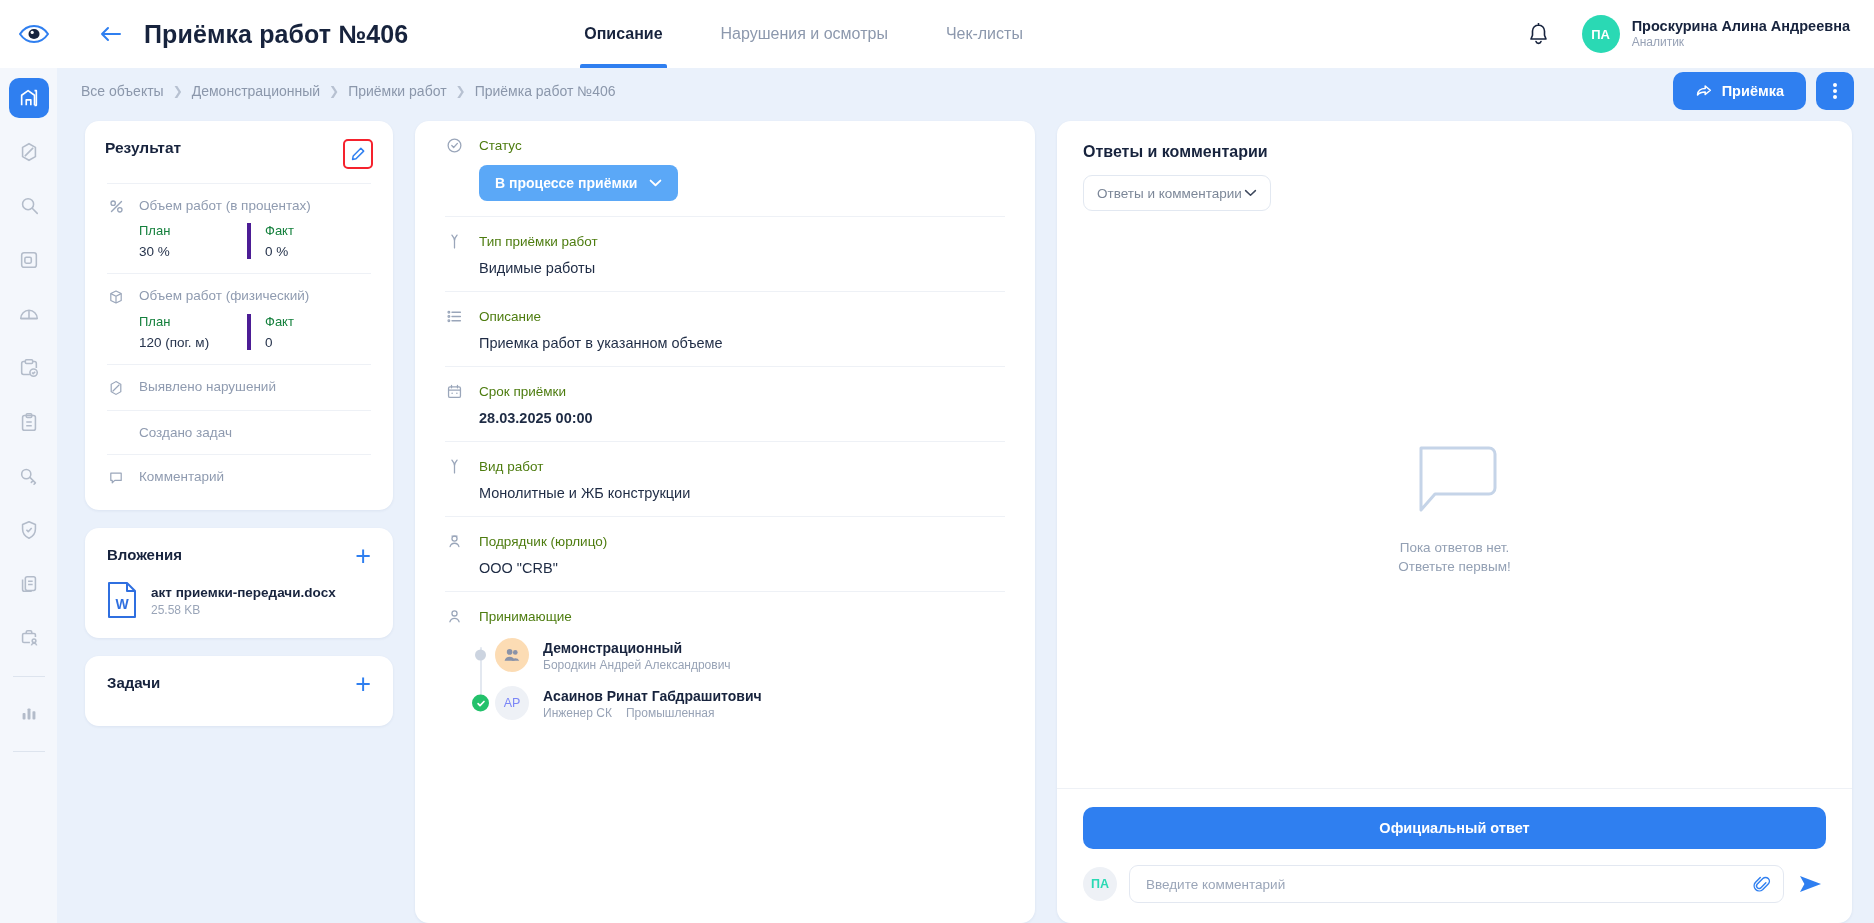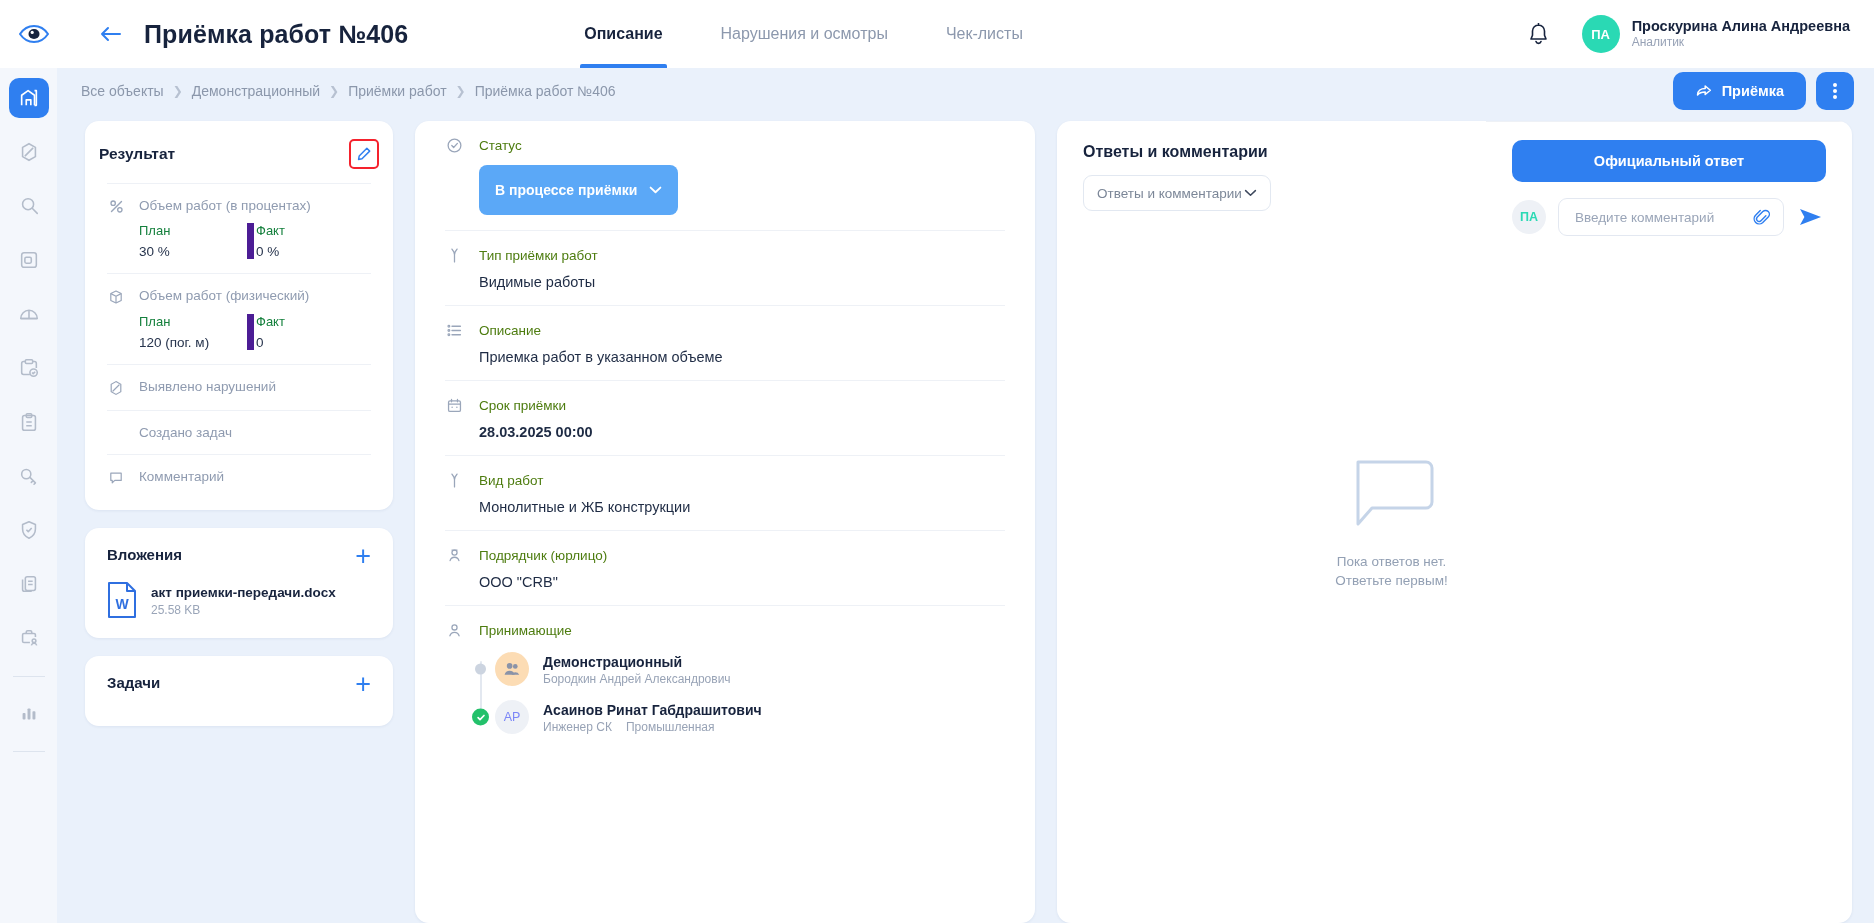--- a/index.html
+++ b/index.html
@@ -37,62 +37,62 @@
   .btn-export{height:38px;padding:0 22px;border-radius:10px;background:#2f7ff0;color:#fff;font-size:14.5px;font-weight:600;display:flex;align-items:center;gap:10px;border:none;cursor:pointer}
   .kebab{width:38px;height:38px;border-radius:10px;background:#2f7ff0;display:flex;align-items:center;justify-content:center;cursor:pointer}
   .kebab i{display:block;width:4px;height:4px;border-radius:50%;background:#fff;margin:1.6px 0}
 
   
   .stage{position:absolute;left:57px;top:114px;width:1817px;height:809px;padding:7px 22px 0 28px;display:flex;gap:22px;overflow:hidden}
   .card{background:#fff;border-radius:14px;box-shadow:0 1px 3px rgba(30,60,110,.07)}
 
   
   .col1{width:308px;flex:0 0 308px;display:flex;flex-direction:column;gap:18px}
-  .res-head{display:flex;align-items:center;justify-content:space-between;padding:18px 14px 14px}
+  .res-head{display:flex;justify-content:space-between;padding:18px 20px 14px}
   .res-title{font-size:15.5px;font-weight:bold;color:#17233d}
   .edit-btn{width:30px;height:30px;border:2px solid #f5222d;border-radius:5px;display:flex;align-items:center;justify-content:center;cursor:pointer;background:#fff}
   .hr{height:1px;background:#eef1f6;margin:0 22px}
   .res-row{padding:14px 22px 14px}
   .res-lbl{display:flex;align-items:flex-start;gap:14px;font-size:13.5px;color:#8f9bb0}
   .res-ico{width:18px;flex:0 0 18px;display:flex;justify-content:center;color:#9aa6ba;margin-top:1px}
   .pf{display:flex;margin:9px 0 0 32px}
-  .pf-col{width:108px;border-left:7px solid #4c1d95;padding-left:2px}
+  .pf-col{width:108px;border-left:4px solid #4c1d95;padding-left:14px}
   .pf-col:first-child{border-left:none;padding-left:0}
   .pf-k{font-size:13px;color:#15803d;margin-bottom:6px}
   .pf-v{font-size:13.5px;color:#27344d}
   .sec-head{display:flex;justify-content:space-between;padding:18px 22px 4px}
   .sec-title{font-size:15px;font-weight:bold;color:#17233d}
   .plus{font-size:27px;line-height:20px;color:#2f7ff0;cursor:pointer;font-weight:300}
   .file{display:flex;align-items:center;gap:14px;padding:12px 22px 20px}
   .file-ico{width:30px;height:36px;position:relative;flex:0 0 30px}
   .file-name{font-size:13.5px;font-weight:bold;color:#17233d;line-height:17px}
   .file-size{font-size:12px;color:#9aa5b8;margin-top:2px}
   .tasks-card{padding-bottom:28px}
 
   
   .col2{flex:0 0 620px;width:620px;overflow:hidden}
   .f-row{padding:16px 30px 15px}
   .f-lbl{display:flex;align-items:center;gap:15px;font-size:13.5px;color:#4d7c0f}
   .f-ico{width:19px;flex:0 0 19px;display:flex;justify-content:center;color:#9aa6ba}
   .f-val{font-size:14.5px;color:#1e2b44;margin:10px 0 0 34px}
   .f-val.bold{font-weight:bold}
   .f-hr{height:1px;background:#eef1f6;margin:0 30px}
-  .status-pill{margin:11px 0 0 34px;height:50px;padding:0 16px;border-radius:8px;background:#5ba8f7;color:#fff;font-size:14px;font-weight:bold;display:inline-flex;align-items:center;gap:12px;cursor:pointer}
+  .status-pill{margin:11px 0 0 34px;height:36px;padding:0 16px;border-radius:8px;background:#5ba8f7;color:#fff;font-size:14px;font-weight:bold;display:inline-flex;align-items:center;gap:12px;cursor:pointer}
   .people{margin:6px 0 0 26px;position:relative;padding-left:24px}
   .people:before{content:"";position:absolute;left:9px;top:16px;bottom:22px;width:2px;background:#e3e8f0;border-radius:1px}
   .person{display:flex;align-items:center;gap:14px;padding:7px 0;position:relative}
   .dot{position:absolute;left:-20px;top:50%;transform:translateY(-50%);width:11px;height:11px;border-radius:50%;background:#ccd4e0}
   .dot.ok{width:17px;height:17px;left:-23px;background:#23c16b;display:flex;align-items:center;justify-content:center}
   .p-ava{width:34px;height:34px;border-radius:50%;flex:0 0 34px;display:flex;align-items:center;justify-content:center;font-size:12.5px;font-weight:normal}
   .p-name{font-size:14px;font-weight:bold;color:#17233d;line-height:18px}
   .p-sub{font-size:12px;color:#98a3b6;margin-top:1px}
   .p-sub span{margin-right:14px}
 
   
-  .col3{flex:1 1 auto;display:flex;flex-direction:row;position:relative;overflow:hidden}
+  .col3{flex:1 1 auto;display:flex;flex-direction:column;position:relative;overflow:hidden}
   .c3-head{padding:22px 26px 16px}
   .c3-title{font-size:16px;font-weight:bold;color:#17233d;margin-bottom:14px}
   .c3-select{width:188px;height:36px;border:1px solid #e2e8f1;border-radius:9px;display:flex;align-items:center;justify-content:space-between;padding:0 13px;font-size:13.5px;color:#7c8798;cursor:pointer;background:#fff}
   .c3-body{flex:1 1 auto;display:flex;flex-direction:column;align-items:center;justify-content:center;gap:0}
   .empty-txt{font-size:13.5px;color:#93a0b4;text-align:center;line-height:19px;margin-top:18px}
   .c3-foot{padding:18px 26px 20px;border-top:1px solid #eef1f6}
   .btn-official{width:100%;height:42px;border-radius:10px;background:#2f7ff0;color:#fff;font-size:14.5px;font-weight:bold;border:none;cursor:pointer}
   .comment-row{display:flex;align-items:center;gap:12px;margin-top:16px}
   .c-ava{width:34px;height:34px;border-radius:50%;background:#eef1f6;color:#2ad9b4;font-size:12.5px;font-weight:bold;display:flex;align-items:center;justify-content:center;flex:0 0 34px}
   .c-input{flex:1 1 auto;height:38px;border:1px solid #e3e8f1;border-radius:9px;display:flex;align-items:center;padding:0 12px 0 16px;background:#fff}

